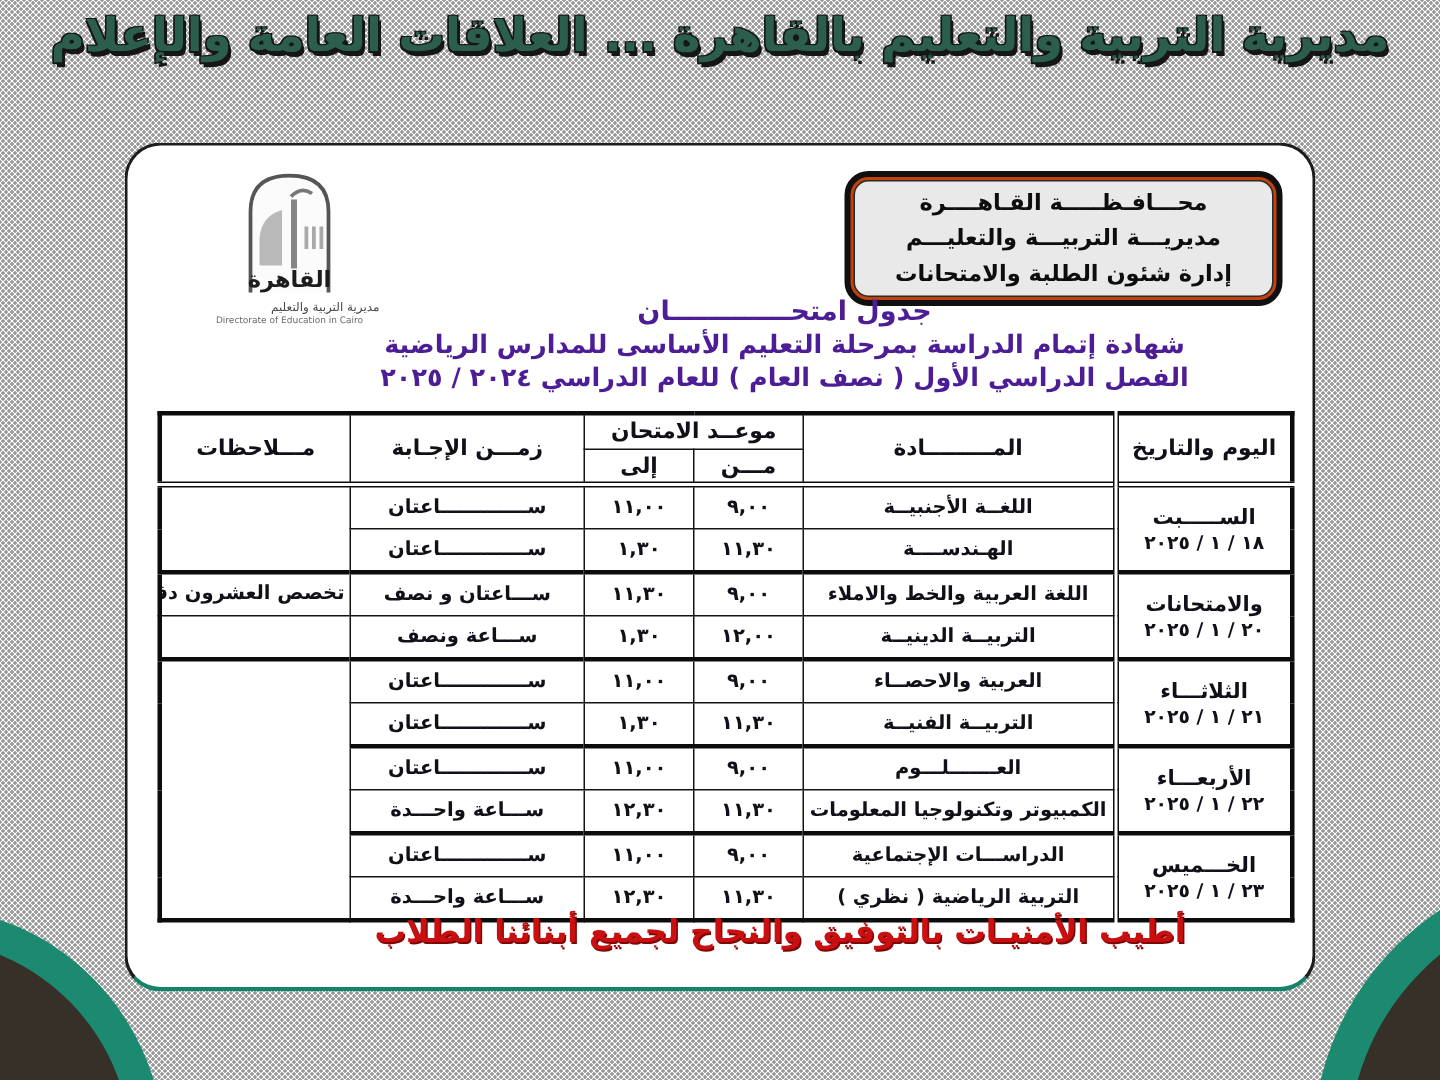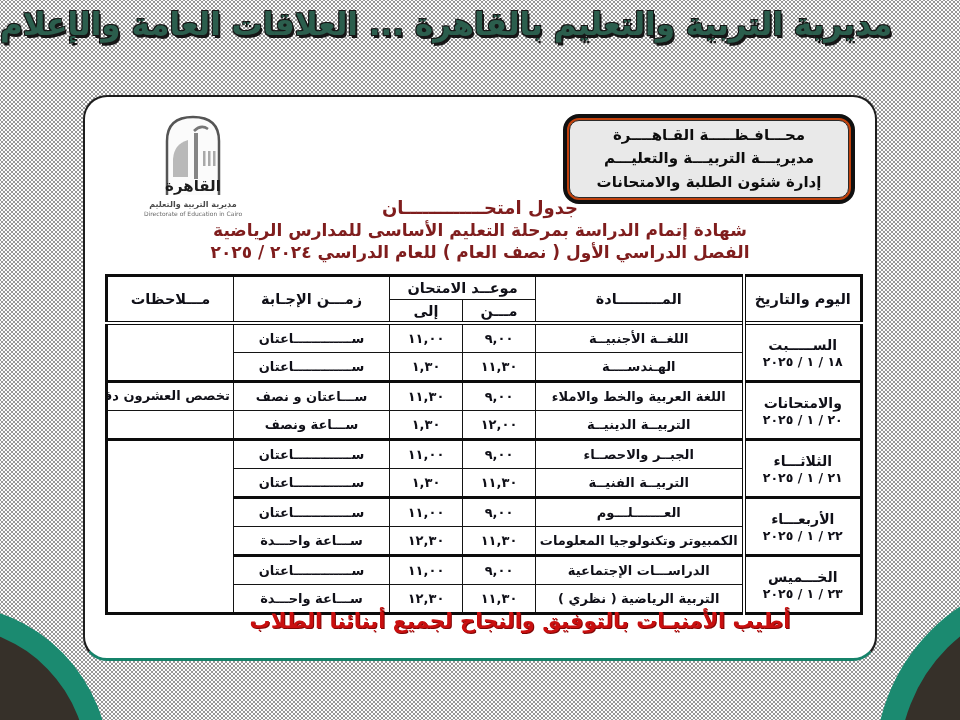--- a/index.html
+++ b/index.html
@@ -9,47 +9,47 @@
     background-color:#fdfdfd;
     background-image:
       radial-gradient(#979797 1px, transparent 1.25px),
       radial-gradient(#979797 1px, transparent 1.25px);
     background-size:4px 4px;
     background-position:0 0,2px 2px;
   }
   
   .banner{
     position:absolute;top:6px;left:0;width:100%;
-    text-align:left;direction:rtl;
+    text-align:center;direction:rtl;
     font-size:31px;font-weight:bold;color:#2b5e4d;
     text-shadow:2px 3px 0 #161616,-1px -1px 0 #161616,1px -1px 0 #161616,-1px 1px 0 #161616;
     letter-spacing:1px;
   }
   
   .card{
     position:absolute;left:83px;top:95px;width:794px;height:566px;
     background:#ffffff;border:2px solid #1c1c1c;border-bottom:3px solid #15836a;
     border-radius:24px;box-sizing:border-box;z-index:2;
   }
   
   .logo{position:absolute;left:48px;top:14px;width:120px;text-align:center;}
-  .logo .cap-ar{font-size:8px;font-weight:bold;color:#4a4a4a;direction:rtl;line-height:1.1;}
+  .logo .cap-ar{font-size:8px;font-weight:normal;color:#4a4a4a;direction:rtl;line-height:1.1;text-align:right;}
   .logo .cap-en{font-size:6px;color:#6a6a6a;line-height:1.2;}
   
   .orgbox{
     position:absolute;right:20px;top:17px;width:292px;
     border:4px solid #101010;border-radius:16px;background:#c2410c;padding:2px;box-sizing:border-box;
   }
   .orgbox-inner{
     border:1px solid #2a2a2a;border-radius:10px;background:#e9e9e9;
     direction:rtl;text-align:center;font-weight:bold;color:#0d0d0d;
     font-size:15px;line-height:1.55;padding:3px 6px;
   }
   
-  .titleblock{position:absolute;top:100px;left:0;width:100%;text-align:center;direction:rtl;color:#7f1d1d;font-weight:bold;}
+  .titleblock{position:absolute;top:100px;left:0;width:100%;text-align:center;direction:rtl;color:#4c1d95;font-weight:bold;padding-left:43px;}
   .titleblock .t1{font-size:18px;line-height:22px;}
   .titleblock .t2{font-size:17px;line-height:22px;}
   .titleblock .t3{font-size:17px;line-height:23px;}
   
   table.exam{
     position:absolute;left:20px;top:177px;width:755px;
     border-collapse:collapse;table-layout:fixed;direction:rtl;
     border:3px solid #0c0c0c;
   }
   table.exam th,table.exam td{
@@ -179,21 +179,21 @@
         <td class="num">١,٣٠</td>
         <td class="dur">ســـاعة ونصف</td>
         <td class="notes"></td>
       </tr>
 
       <tr class="grp">
         <td class="day" rowspan="2">
           <div class="dayname">الثلاثـــاء</div>
           <div class="date">٢١ / ١ / ٢٠٢٥</div>
         </td>
-        <td class="subj">الجبــر والاحصــاء</td>
+        <td class="subj">العربية والاحصــاء</td>
         <td class="num">٩,٠٠</td>
         <td class="num">١١,٠٠</td>
         <td class="dur">ســـــــــــــاعتان</td>
         <td class="notes" rowspan="6"></td>
       </tr>
       <tr>
         <td class="subj">التربيــة الفنيــة</td>
         <td class="num">١١,٣٠</td>
         <td class="num">١,٣٠</td>
         <td class="dur">ســـــــــــــاعتان</td>

